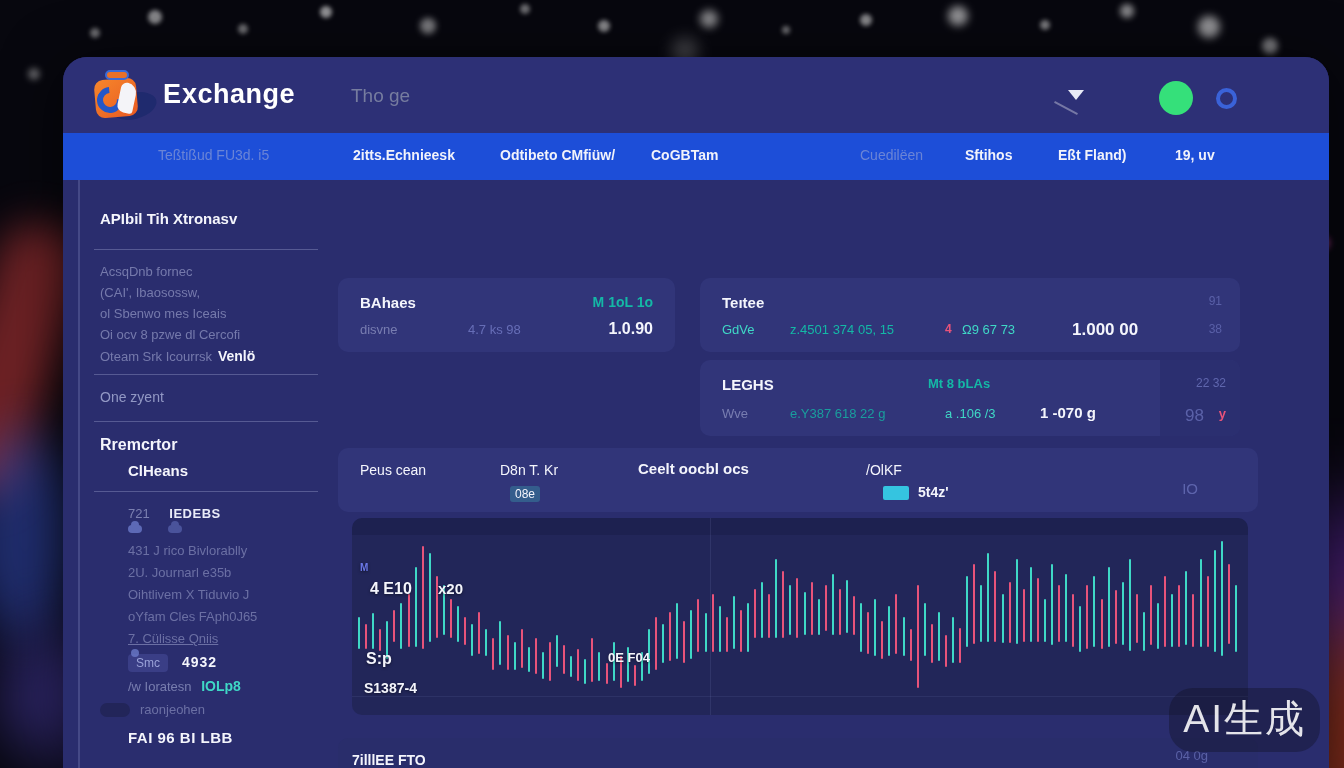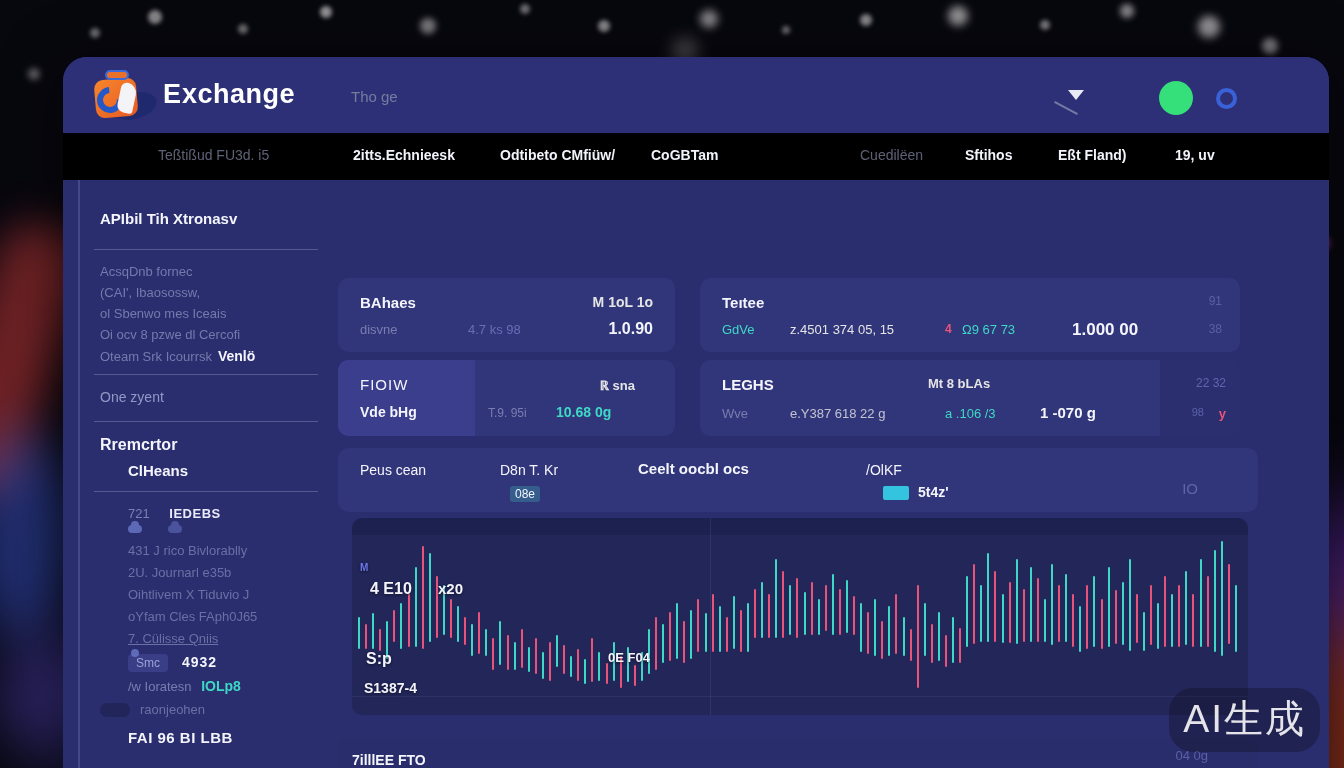--- a/index.html
+++ b/index.html
@@ -22,29 +22,29 @@
   .appbar { position:absolute; left:0; top:0; width:100%; height:76px; background:#2d3076; }
   .logo-wrap { position:absolute; left:30px; top:10px; width:58px; height:58px; }
   .logo-shadow { position:absolute; left:18px; top:26px; width:46px; height:26px; background:#1f2a6e; border-radius:50%; transform:rotate(-15deg); }
   .logo-bag { position:absolute; left:2px; top:12px; width:42px; height:38px; background:linear-gradient(145deg,#f6862b,#e85a22); border-radius:9px; transform:rotate(-5deg); }
   .logo-cap { position:absolute; left:12px; top:3px; width:24px; height:10px; background:#e8702a; border:2px solid #3a6ad8; border-radius:5px; }
   .logo-swirl { position:absolute; left:4px; top:20px; width:26px; height:26px; border:6px solid #2457c8; border-radius:50%; border-top-color:transparent; transform:rotate(40deg); }
   .logo-white { position:absolute; left:26px; top:16px; width:16px; height:30px; background:#f4f4f8; border-radius:8px 14px 4px 10px; transform:rotate(12deg); }
   .brand { position:absolute; left:100px; top:22px; font-size:27px; font-weight:bold; letter-spacing:.5px; color:#fff; }
   .brand::first-letter { letter-spacing:1px; }
   .search { position:absolute; left:288px; top:26px; width:130px; height:26px; background:transparent; border:none; outline:none;
-    color:#8a90bb; font-size:15px; font-family:"Liberation Sans",sans-serif; }
+    color:#8a90bb; font-size:19px; font-family:"Liberation Sans",sans-serif; }
   .search::placeholder { color:#767c9f; }
   .caret { position:absolute; left:1005px; top:33px; width:0; height:0;
     border-left:8px solid transparent; border-right:8px solid transparent; border-top:10px solid #e8eaf6; }
   .caret-line { position:absolute; left:990px; top:50px; width:26px; height:2px; background:rgba(255,255,255,.35); transform:rotate(28deg); }
   .avatar { position:absolute; left:1096px; top:24px; width:34px; height:34px; border-radius:50%; background:#35e07a; }
   .ring { position:absolute; left:1153px; top:31px; width:21px; height:21px; border-radius:50%; border:4px solid #3a62d8; }
   
-  .navbar { position:absolute; left:0; top:76px; width:100%; height:47px; background:#000000;padding-left:20px; }
+  .navbar { position:absolute; left:0; top:76px; width:100%; height:47px; background:#1d4ed8;padding-left:20px; }
   .nav-item { position:absolute; top:14px; font-size:14px; font-weight:bold; color:#f2f3fb; white-space:nowrap; cursor:pointer; }
   .nav-item.dim { color:rgba(170,177,214,.55); font-weight:normal; }
   
   .sidebar { position:absolute; left:15px; top:123px; width:240px; bottom:0; border-left:2px solid rgba(150,158,210,.25); padding:30px 0 0 20px; }
   .sb-title { font-size:15px; font-weight:bold; color:#f4f5fc; margin-bottom:22px; }
   .sb-div { height:1px; background:rgba(180,186,226,.32); margin:10px 0 14px -6px; }
   .sb-link { font-size:13px; color:rgba(178,184,222,.55); margin-bottom:6px; cursor:pointer; white-space:nowrap; }
   .sb-link b { color:#f4f5fc; font-size:14px; margin-left:6px; }
   .sb-single { font-size:14px; color:rgba(190,196,232,.7); margin:14px 0 16px; cursor:pointer; }
   .sb-sec2 { font-size:16px; font-weight:bold; color:#f4f5fc; margin-bottom:8px; }
@@ -65,21 +65,21 @@
   .sb-teal-row .tv { color:#3fd8c6; font-weight:bold; margin-left:6px; font-size:14px; }
   .sb-toggle-row { margin:4px 0 12px 0; display:flex; align-items:center; gap:10px; }
   .toggle { width:30px; height:14px; background:#222559; border-radius:8px; }
   .sb-toggle-label { font-size:13px; color:rgba(172,178,218,.5); }
   .sb-footer { margin:8px 0 4px 28px; font-size:15px; font-weight:bold; color:#f4f5fc; letter-spacing:.5px; }
   
   .main { position:absolute; left:275px; top:123px; right:23px; bottom:0; }
   .card { position:absolute; background:#313579; border-radius:10px; }
   .card .title { position:absolute; left:22px; top:16px; font-size:15px; font-weight:bold; color:#f4f5fc; }
   .dim { color:rgba(178,184,222,.55); }
-  .blue { color:#e5e5e5; }
+  .blue { color:#14b8a6; }
   .lblue { color:#8a93e0; }
   .teal { color:#3fd8c6; }
   .pink { color:#e8537a; }
   .w { color:#f4f5fc; }
   
   .chart-panel { position:absolute; left:14px; top:338px; width:896px; height:197px; background:#222659; border-radius:10px; overflow:hidden; }
   .chart-head { position:absolute; left:0; top:0; width:100%; height:17px; background:#1d2150; border-radius:10px 10px 0 0; }
   .chart-grid-v { position:absolute; left:40%; top:0; width:1px; height:100%; background:rgba(180,190,255,.10); }
   .chart-grid-h { position:absolute; left:0; bottom:18px; width:100%; height:1px; background:rgba(180,190,255,.08); }
   .bars { position:absolute; left:6px; right:6px; top:14px; bottom:6px; }
@@ -214,39 +214,31 @@
       <div class="title">Teıtee</div>
       <div style="position:absolute;right:18px;top:16px;font-size:12px;opacity:.45" class="lblue">91</div>
       <div style="position:absolute;left:22px;top:44px;font-size:13px" class="teal">GdVe</div>
       <div style="position:absolute;left:90px;top:44px;font-size:13px" class="blue">z.4501 374 05, 15</div>
       <div style="position:absolute;left:245px;top:44px;font-size:12px;font-weight:bold" class="pink">4</div>
       <div style="position:absolute;left:262px;top:44px;font-size:13px" class="teal">Ω9 67 73</div>
       <div style="position:absolute;left:372px;top:42px;font-size:17px;font-weight:bold" class="w">1.000 00</div>
       <div style="position:absolute;right:18px;top:44px;font-size:12px;opacity:.45" class="lblue">38</div>
     </div>
 
-    <div class="card" style="left:0;top:180px;width:337px;height:76px">
-      <div style="position:absolute;left:0;top:0;width:137px;height:100%;background:#3a3e8c;border-radius:10px 0 0 10px"></div>
-      <div class="title" style="font-weight:normal;letter-spacing:1px">FIOIW</div>
-      <div style="position:absolute;right:40px;top:16px;font-size:13px;font-weight:bold" class="blue">ℝ sna</div>
-      <div style="position:absolute;left:22px;top:44px;font-size:14px;font-weight:bold" class="w">Vde bHg</div>
-      <div style="position:absolute;left:150px;top:46px;font-size:12px" class="dim">T.9. 95i</div>
-      <div style="position:absolute;left:218px;top:44px;font-size:14px;font-weight:bold" class="teal">10.68 0g</div>
-    </div>
 
     <div class="card" style="left:362px;top:180px;width:540px;height:76px">
       <div style="position:absolute;right:0;top:0;width:80px;height:100%;background:#2b2f70;border-radius:0 10px 10px 0"></div>
       <div class="title">LEGHS</div>
       <div style="position:absolute;left:228px;top:16px;font-size:13px;font-weight:bold" class="blue">Mt 8 bLAs</div>
       <div style="position:absolute;right:14px;top:16px;font-size:12px;opacity:.55" class="lblue">22 32</div>
       <div style="position:absolute;left:22px;top:46px;font-size:13px" class="dim">Wve</div>
       <div style="position:absolute;left:90px;top:46px;font-size:13px;opacity:.8" class="blue">e.Y387 618 22 g</div>
       <div style="position:absolute;left:245px;top:46px;font-size:13px" class="teal">a .106 /3</div>
       <div style="position:absolute;left:340px;top:44px;font-size:15px;font-weight:bold" class="w">1 -070 g</div>
-      <div style="position:absolute;right:36px;top:46px;font-size:11px;opacity:.5" class="lblue">98</div>
+      <div style="position:absolute;right:36px;top:46px;font-size:17px;opacity:.5" class="lblue">98</div>
       <div style="position:absolute;right:14px;top:46px;font-size:13px;font-weight:bold" class="pink">y</div>
     </div>
 
     <div class="card" style="left:0;top:268px;width:920px;height:64px">
       <div style="position:absolute;left:22px;top:14px;font-size:14px" class="w">Peus cean</div>
       <div style="position:absolute;left:162px;top:14px;font-size:14px" class="w">D8n T. Kr</div>
       <div style="position:absolute;left:300px;top:12px;font-size:15px;font-weight:bold" class="w">Ceelt oocbl ocs</div>
       <div style="position:absolute;left:528px;top:14px;font-size:14px" class="w">/OlKF</div>
       <div style="position:absolute;left:172px;top:38px;font-size:12px;background:rgba(63,216,198,.25);padding:1px 5px;border-radius:3px" class="w">08e</div>
       <div style="position:absolute;left:545px;top:38px;width:26px;height:14px;background:#35c4e0;border-radius:2px"></div>

